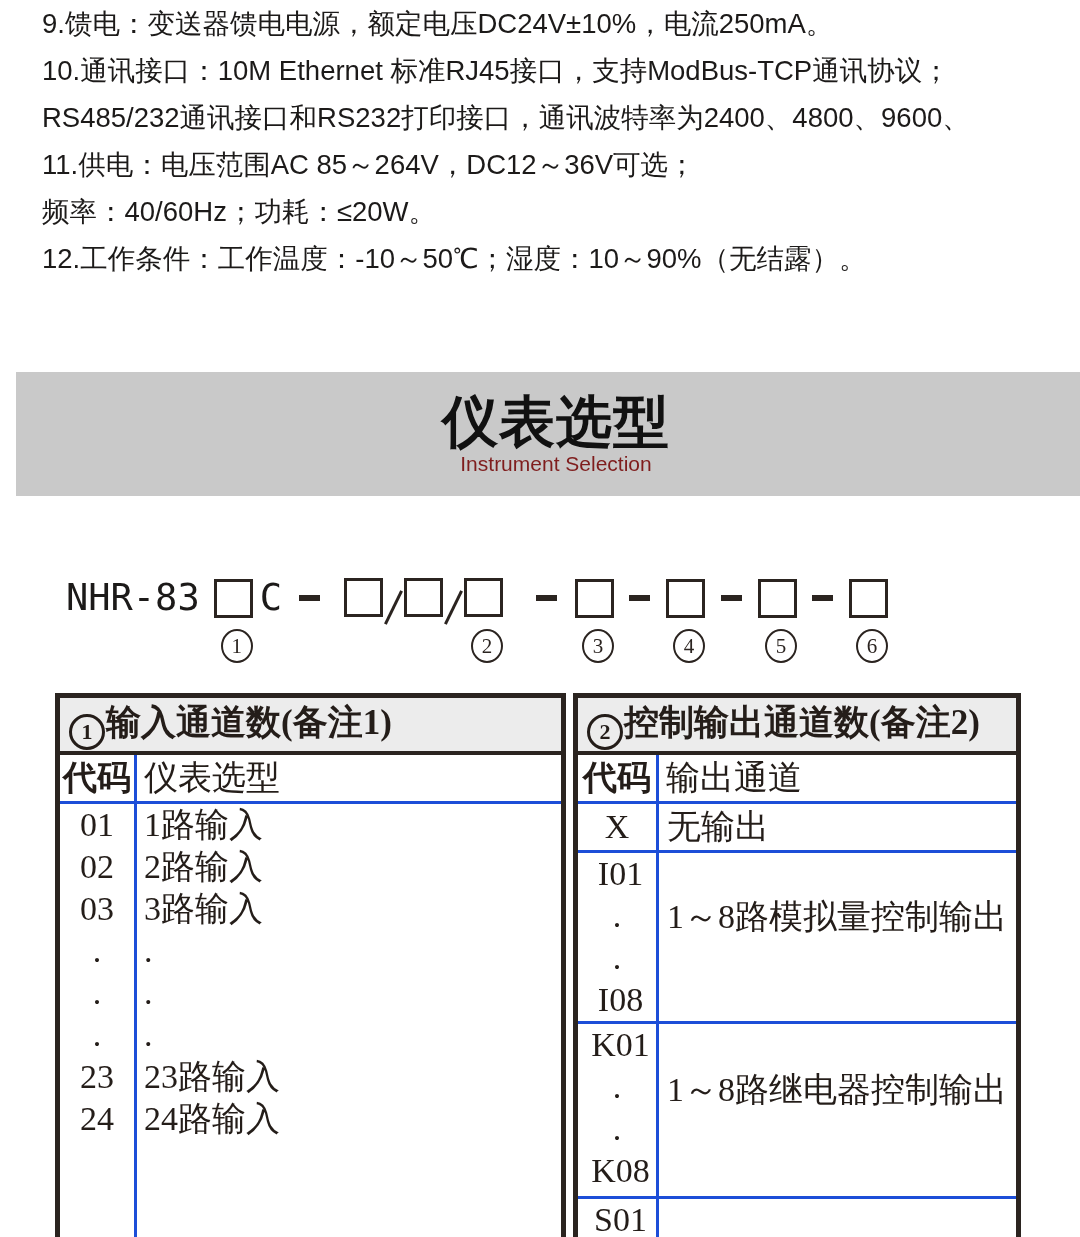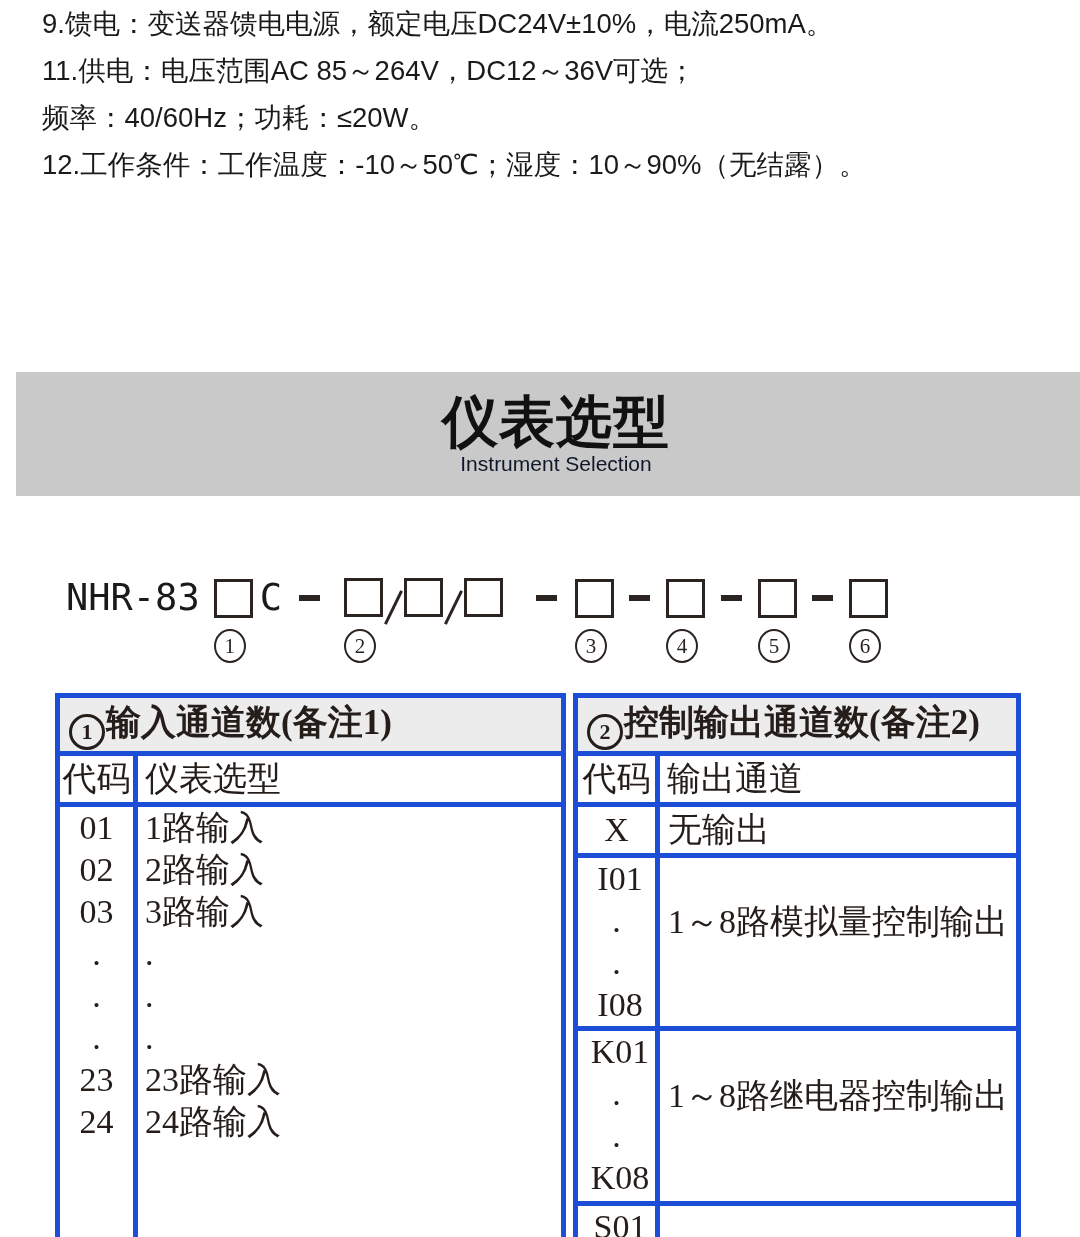--- a/index.html
+++ b/index.html
@@ -6,67 +6,69 @@
   .page{position:relative;width:1080px;height:1237px;background:#fff;overflow:hidden;
         font-family:"Liberation Sans",sans-serif;color:#1c1a19;padding-left:28px;}
 
   
   .specs{position:absolute;left:42px;top:0;font-size:27.5px;line-height:47px;white-space:nowrap;}
 
   
   .banner{position:absolute;left:0;top:372px;width:1080px;height:124px;background:#c9c9c9;
           display:flex;flex-direction:column;align-items:center;justify-content:center;margin-left:16px;}
   .banner-title{font-size:56px;font-weight:600;line-height:1.04;letter-spacing:1px;color:#111;}
-  .banner-sub{font-size:21px;line-height:1.1;margin-top:1px;color:#0f172a;}
+  .banner-sub{font-size:21px;line-height:1.1;margin-top:1px;color:#7f1d1d;}
 
   
   .model{position:absolute;left:66px;top:578px;display:flex;align-items:flex-start;}
-  .seg{display:flex;flex-direction:column;align-items:flex-start;flex:none;}
+  .seg{display:flex;flex-direction:column;align-items:flex-end;flex:none;}
   .seg-top{height:40px;display:flex;align-items:center;}
   .group-top{height:40px;display:flex;align-items:flex-start;}
   .mtext{font-family:"DejaVu Sans Mono","Liberation Mono",monospace;font-size:37px;line-height:40px;}
   .mbox{width:33px;height:33px;border:3px solid #2b2420;background:#fff;flex:none;}
   .mdash{width:21px;height:6px;background:#2b2420;flex:none;}
   .mslash{width:3px;height:37px;background:#2b2420;transform:rotate(26deg);margin:11px 9px 0;flex:none;}
   .seg-lbl{margin-top:11px;}
   .circ-lbl{width:28px;height:30px;border:2px solid #2b2420;border-radius:50%;
             display:flex;align-items:center;justify-content:center;
             font-family:"Liberation Serif",serif;font-size:21px;color:#2b2420;}
 
   
   .tbl{position:absolute;top:693px;border-collapse:collapse;table-layout:fixed;background:#fff;
        font-family:"Liberation Serif","DejaVu Serif",serif;color:#241d19;}
-  .tbl td{border:5px solid #1d4ed8;padding:0;vertical-align:top;}
+  .tbl td{border:3px solid #1d4ed8;padding:0;vertical-align:top;}
   .tbl{border:5px solid #2b2420;}
   .tbl-left{left:55px;width:511px;height:560px;}
   .tbl-right{left:573px;width:448px;height:560px;}
   td.hdr{background:#ececec;border-bottom:4px solid #2b2420;height:53px;
          font-weight:bold;font-size:35px;vertical-align:middle;padding-left:9px;white-space:nowrap;}
   .circ-hdr{display:inline-flex;width:30px;height:30px;border:3px solid #241d19;border-radius:50%;
             align-items:center;justify-content:center;font-size:22px;font-weight:bold;
             vertical-align:-5px;margin-right:1px;}
   tr.sub td{height:45px;font-size:34px;vertical-align:middle;white-space:nowrap;}
-  td.c-code{text-align:center;}
+  td.c-code{text-align:center;font-weight:bold;}
   td.c-desc{padding-left:7px;}
   .stack div{line-height:42px;font-size:34px;height:42px;}
   td.codes{ text-align:center;}
   td.descs{ padding-left:7px;}
   .cl{text-align:center;padding-left:7px;}
   .cd{text-align:center;}
   td.vmid{vertical-align:middle;font-size:34px;padding-left:8px;padding-bottom:40px;white-space:nowrap;}
   td.xcode{text-align:center;font-size:34px;vertical-align:middle;height:38px;}
   td.xdesc{font-size:34px;vertical-align:middle;padding-left:8px;}
 </style>
 </head>
 <body>
 
 <div class="page">
 
   <div class="specs">
     <div>9.馈电：变送器馈电电源，额定电压DC24V±10%，电流250mA。</div>
+    <div>10.通讯接口：10M Ethernet 标准RJ45接口，支持ModBus-TCP通讯协议；</div>
+    <div>RS485/232通讯接口和RS232打印接口，通讯波特率为2400、4800、9600、</div>
     <div>11.供电：电压范围AC 85～264V，DC12～36V可选；</div>
     <div>频率：40/60Hz；功耗：≤20W。</div>
     <div>12.工作条件：工作温度：-10～50℃；湿度：10～90%（无结露）。</div>
   </div>
 
   <div class="banner">
     <div class="banner-title">仪表选型</div>
     <div class="banner-sub">Instrument Selection</div>
   </div>
 

